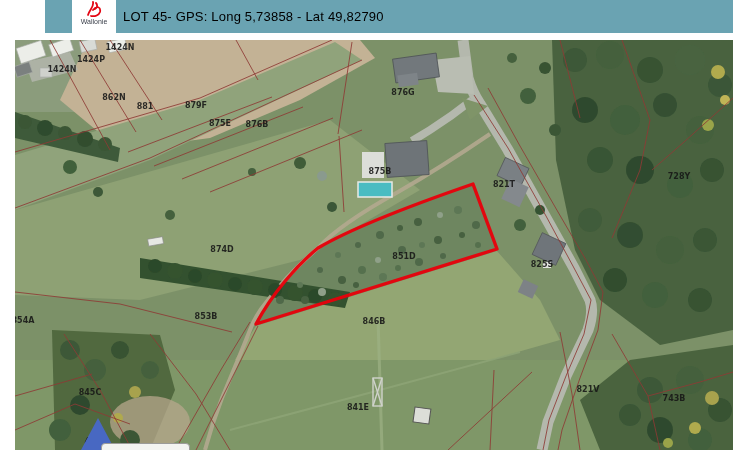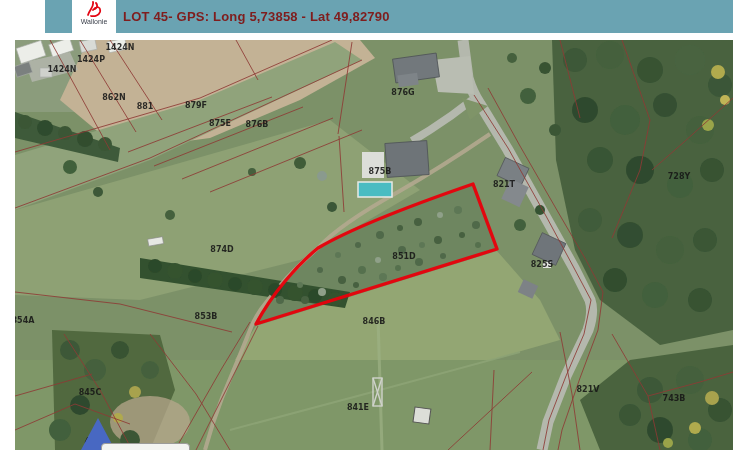--- a/index.html
+++ b/index.html
@@ -3,22 +3,22 @@
 <meta charset="utf-8">
 <style>
   html,body{margin:0;padding:0;}
   body{width:750px;height:450px;position:relative;overflow:hidden;background:#ffffff;
        font-family:"Liberation Sans",sans-serif;}
   .header{position:absolute;left:45px;top:0;width:688px;height:33px;background:#6aa3b2;}
   .logo-box{position:absolute;left:27px;top:0;width:44px;height:33px;background:#ffffff;
             display:flex;flex-direction:column;align-items:center;justify-content:flex-start;overflow:hidden;}
   .logo-box svg{margin-top:1px;}
   .logo-text{font-size:7px;color:#3a3f4a;line-height:8px;margin-top:1px;}
-  .title{position:absolute;left:78px;top:0;height:33px;line-height:33px;color:#7f1d1d;
-         font-weight:bold;font-size:13px;letter-spacing:.2px;white-space:nowrap;}
+  .title{position:absolute;left:78px;top:0;height:33px;line-height:33px;color:#000000;
+         font-weight:normal;font-size:13px;letter-spacing:.2px;white-space:nowrap;}
   svg.map{position:absolute;left:0;top:0;}
   .plabel{font-family:"DejaVu Sans",sans-serif;font-size:8px;font-weight:700;fill:#161616;opacity:.88;}
   .scale-pill{position:absolute;left:101px;top:443px;width:87px;height:12px;background:#f3f4f1;
               border:1px solid #9b9b99;border-radius:4px;}
 </style>
 </head>
 <body>
 
 <div class="header" style="background: rgb(106, 163, 178);">
   <div class="logo-box">

